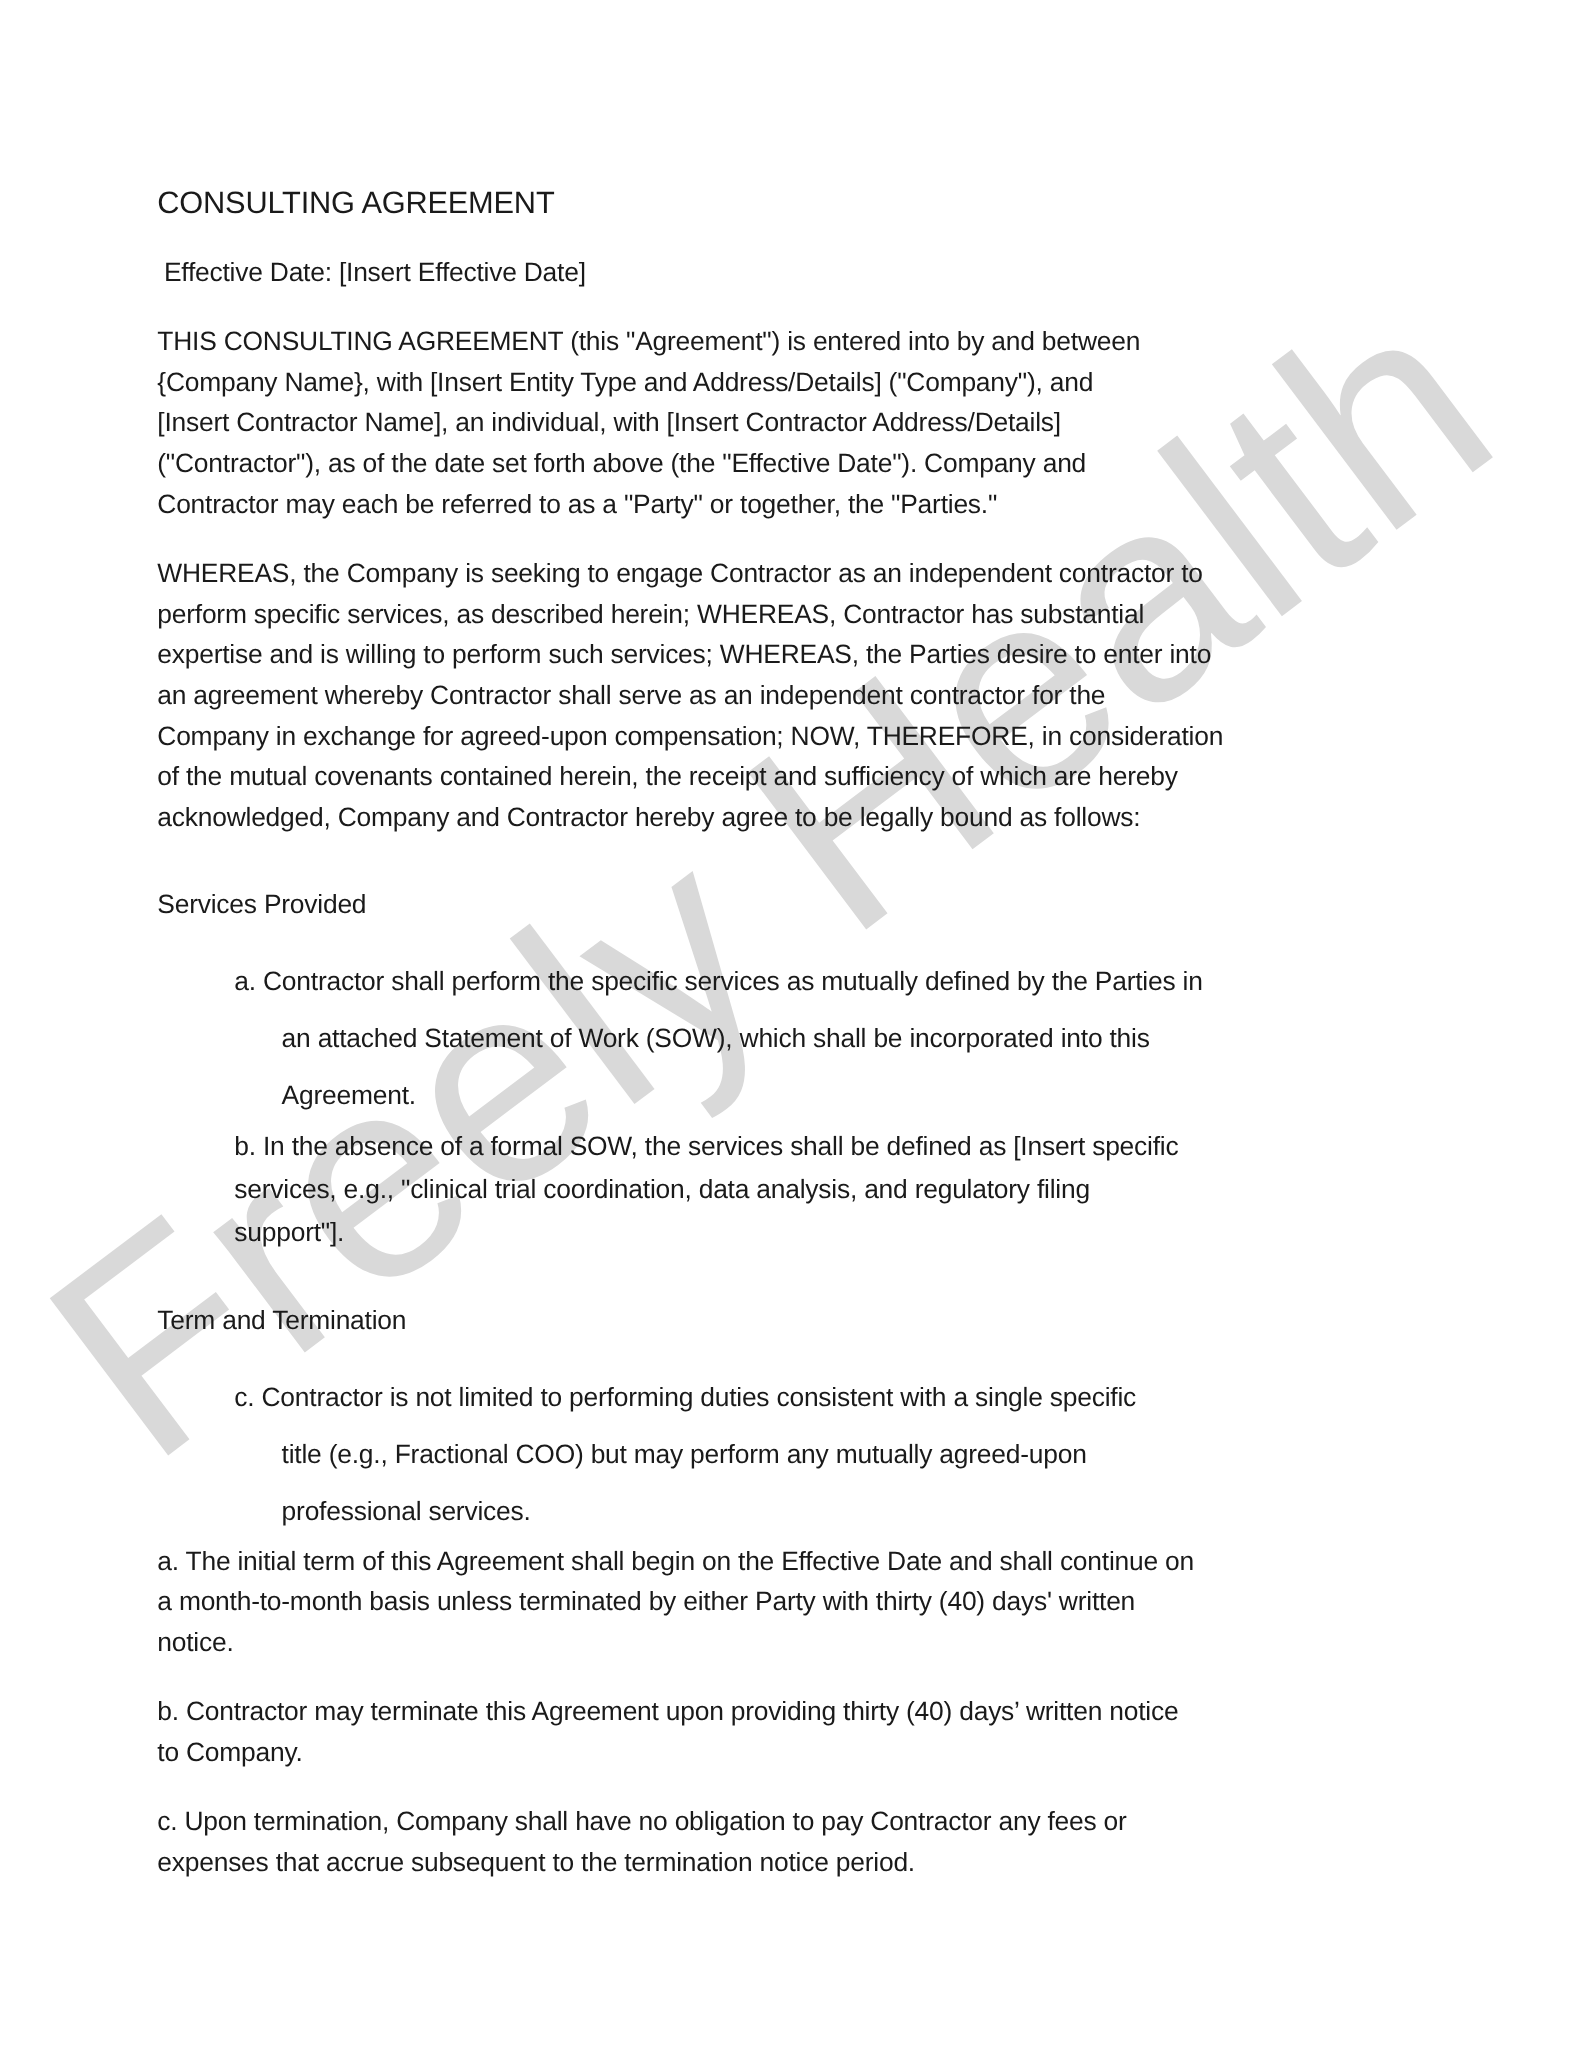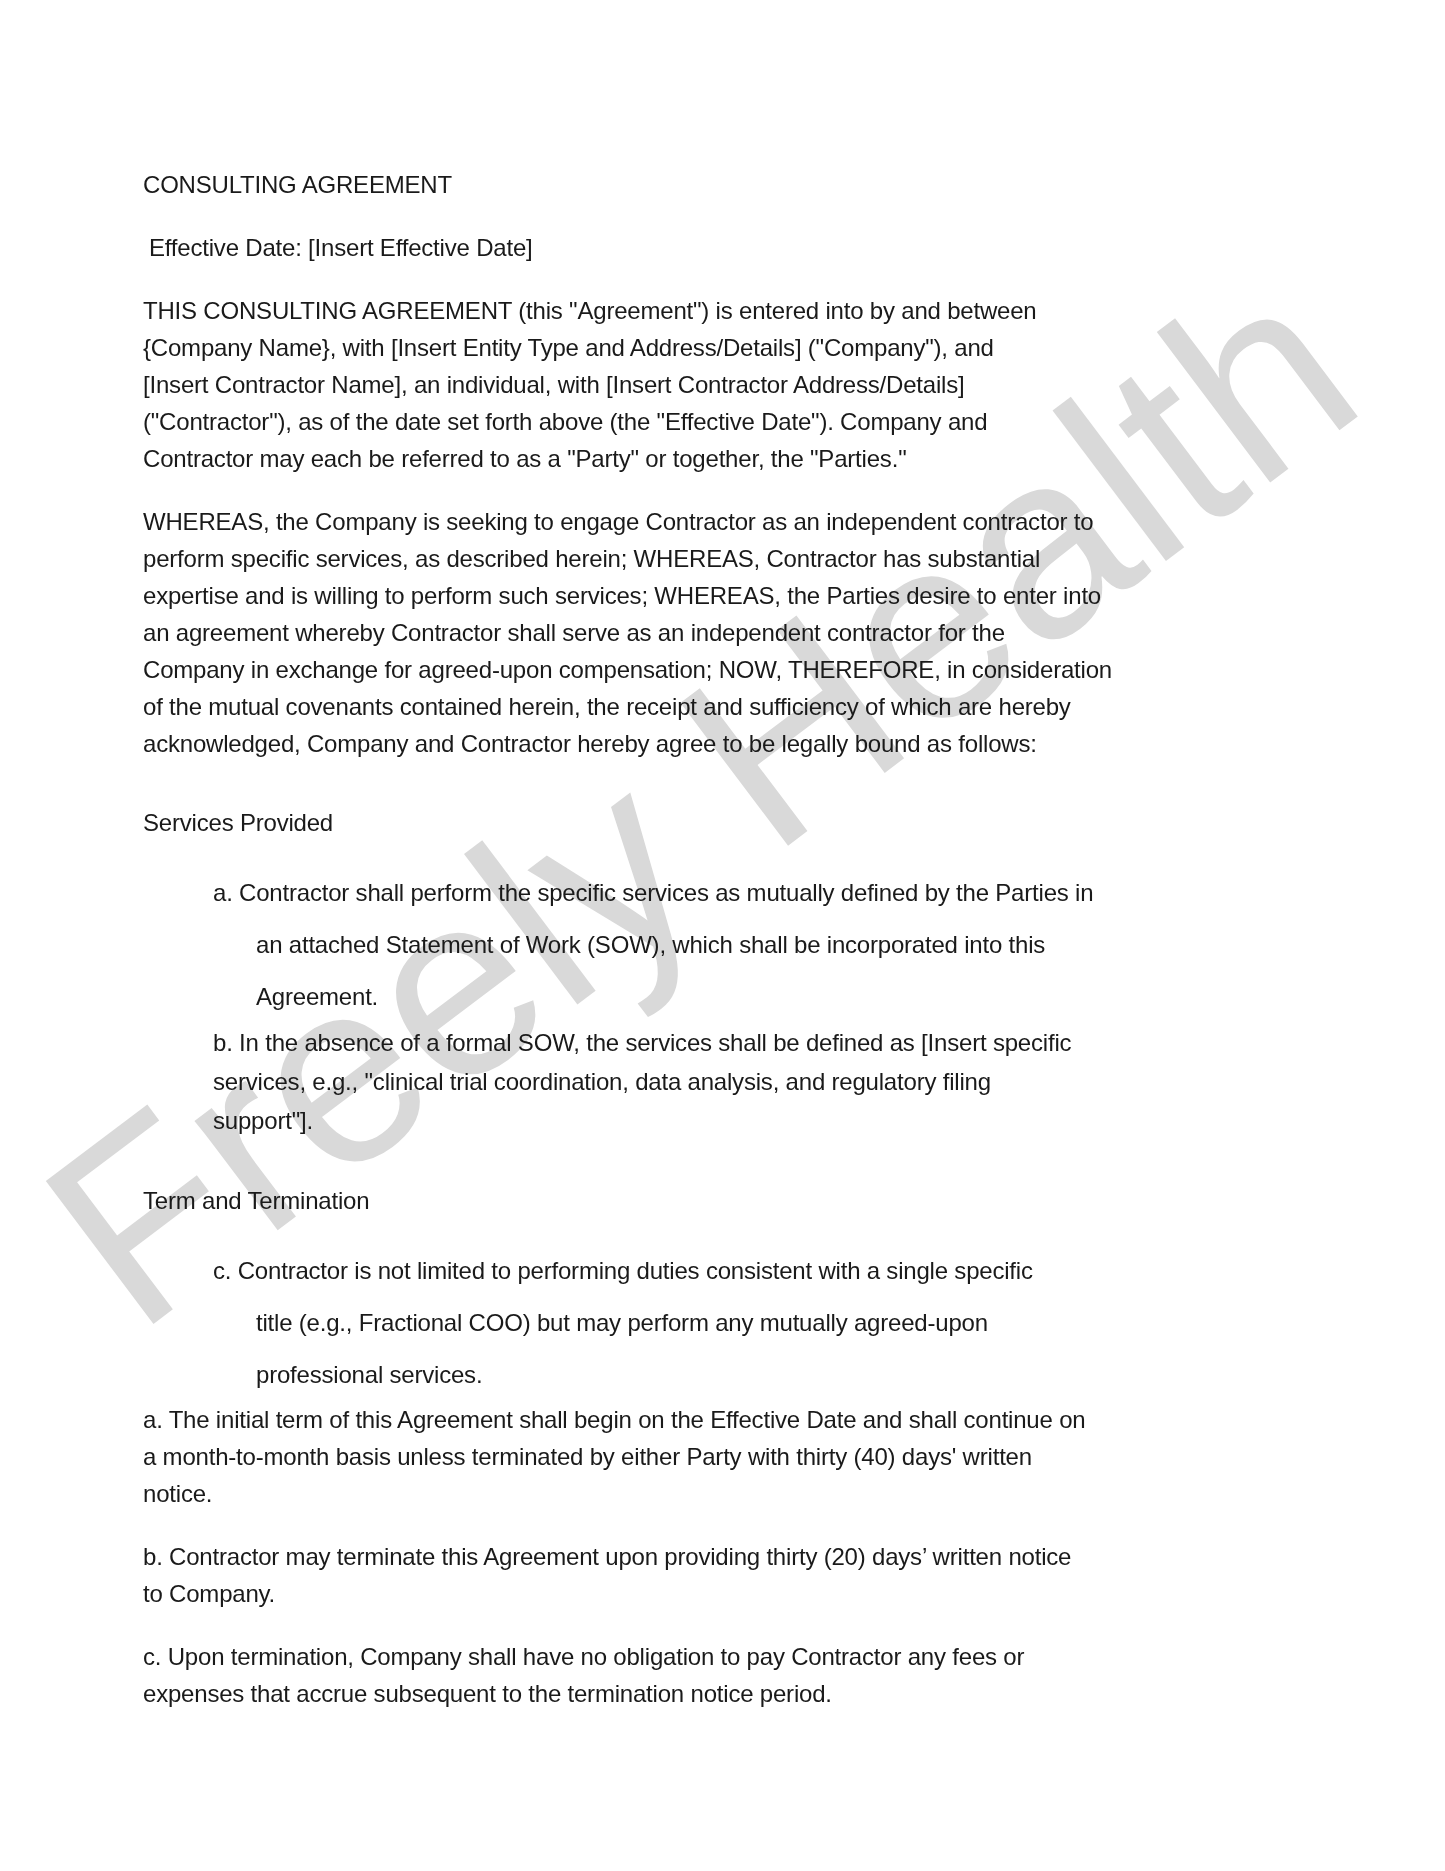--- a/index.html
+++ b/index.html
@@ -31,21 +31,21 @@
     left: 143px; top: 0;
     width: 1080px;
     padding-top: 166px;
     z-index: 1;
     color: #1a1a1a;
     font-size: 24px;
     letter-spacing: -0.2px;
     line-height: 37px;
   }
   .block { white-space: pre-line; margin: 0 0 26px 0; }
-  .title { font-size: 24px; font-weight: 400; }
+  .title { font-size: 28px; font-weight: 400; }
   .heading { margin-top: 42px; }
   .list-item-hanging {
     margin: 0;
     line-height: 52px;
     padding-left: 113px;
     text-indent: -43px;
   }
   .list-item-flush {
     margin: 0;
     line-height: 39px;
@@ -84,19 +84,19 @@
         <div class="block list-item-flush" data-name="services-list-item-b">b. In the absence of a formal SOW, the services shall be defined as [Insert specific
 services, e.g., "clinical trial coordination, data analysis, and regulatory filing
 support"].</div>
         <div class="block heading" data-name="term-and-termination-heading">Term and Termination</div>
         <div class="block list-item-hanging" data-name="services-list-item-c">c. Contractor is not limited to performing duties consistent with a single specific
 title (e.g., Fractional COO) but may perform any mutually agreed-upon
 professional services.</div>
         <div class="block paragraph" data-name="term-paragraph-a">a. The initial term of this Agreement shall begin on the Effective Date and shall continue on
 a month-to-month basis unless terminated by either Party with thirty (40) days' written
 notice.</div>
-        <div class="block paragraph" data-name="term-paragraph-b">b. Contractor may terminate this Agreement upon providing thirty (20) days’ written notice
+        <div class="block paragraph" data-name="term-paragraph-b">b. Contractor may terminate this Agreement upon providing thirty (40) days’ written notice
 to Company.</div>
         <div class="block paragraph" data-name="term-paragraph-c">c. Upon termination, Company shall have no obligation to pay Contractor any fees or
 expenses that accrue subsequent to the termination notice period.</div>
       </div>
   </div>
 </div>
 
 </body></html>

